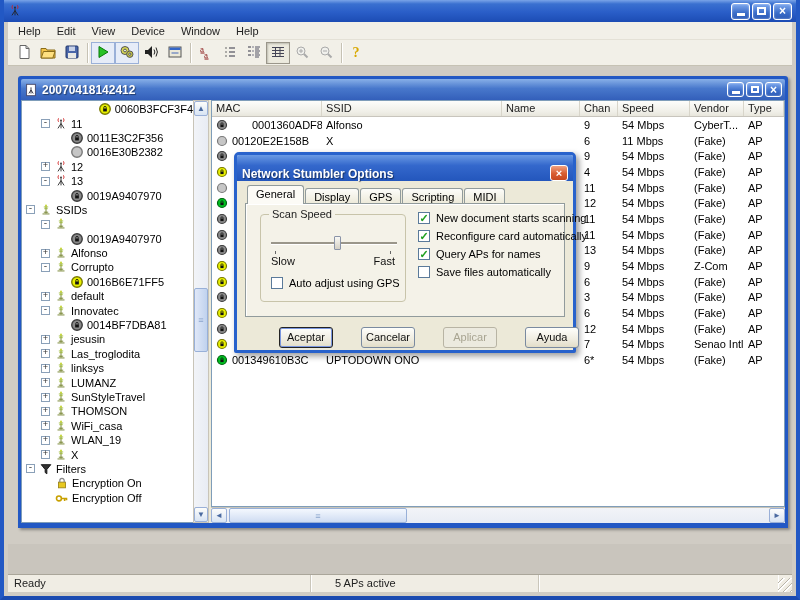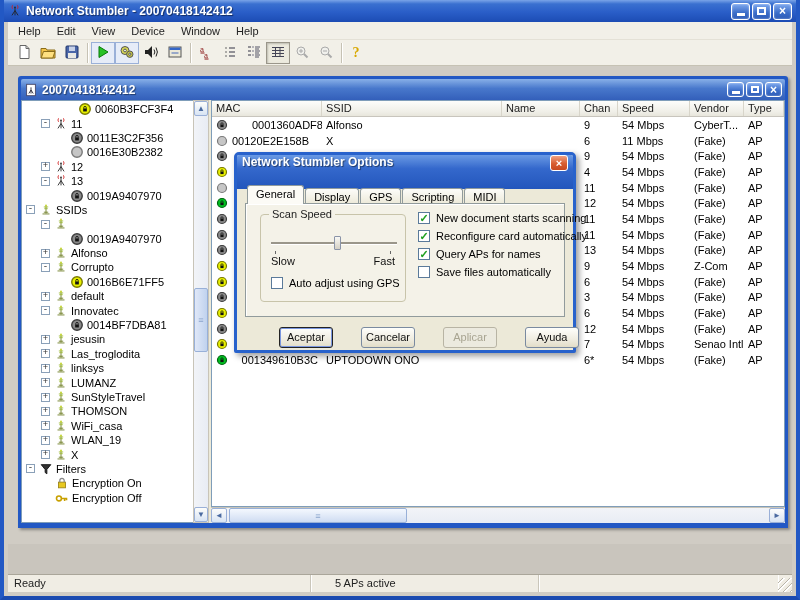--- a/index.html
+++ b/index.html
@@ -83,22 +83,22 @@
     border-bottom:1px solid #c8c5bd; }
   .th { padding:1px 4px; color:#222; border-right:1px solid #d8d5ca; overflow:hidden; white-space:nowrap; }
   .trow { display:flex; height:15.7px; align-items:center; white-space:nowrap; }
   .td { padding:0 4px; overflow:hidden; flex:none; }
   .td.mac { display:flex; align-items:center; gap:4px; }
   .td .ap-ic, .td .ap-ic svg { width:12px; height:12px; flex:none; }
 
   
   .dialog { position:absolute; left:230px; top:152px; width:342px; height:201px; z-index:50;
     background:#ece9d8; border:3px solid #2862cc; border-radius:5px 5px 2px 2px; box-shadow:3px 3px 6px rgba(0,0,0,.4); }
-  .dlg-titlebar { height:34px; background:linear-gradient(180deg,#6a9ae4 0%,#3468cc 40%,#2356bc 100%);
-    border-radius:2px 2px 0 0; display:flex; align-items:flex-start; padding:0 5px; }
+  .dlg-titlebar { height:26px; background:linear-gradient(180deg,#6a9ae4 0%,#3468cc 40%,#2356bc 100%);
+    border-radius:2px 2px 0 0; display:flex; align-items:flex-end; padding:0 5px; }
   .dlg-titlebar .ttl { color:#fff; font-weight:bold; font-size:12px; text-shadow:1px 1px 1px rgba(0,0,0,.5); }
   .dlg-close { margin-left:auto; width:18px; height:16px; border-radius:3px; border:1px solid #fff;
     background:linear-gradient(180deg,#f0a080,#d85c30 55%,#c84820); color:#fff; font-weight:bold; font-size:11px;
     display:flex; align-items:center; justify-content:center; }
   .tabs { position:absolute; left:10px; top:31px; display:flex; align-items:flex-end; height:18px; }
   .tab { padding:2px 8px 3px; border:1px solid #919b9c; border-bottom:none; border-radius:3px 3px 0 0;
     background:linear-gradient(180deg,#fcfcf9,#ece9d8); margin-right:1px; height:16px; }
   .tab.active { background:#fcfbf6; height:19px; position:relative; z-index:2; font-weight:normal; }
   .tabpage { position:absolute; left:8px; right:8px; top:48px; height:114px; background:#f4f2e8;
     border:1px solid #919b9c; box-shadow:inset 1px 1px 0 #fff; }
@@ -134,21 +134,20 @@
 <body>
 
 <div class="win-frame">
 
   <div class="titlebar">
     <span class="ticon" id="app-icon"><svg viewBox="0 0 16 16" xmlns="http://www.w3.org/2000/svg">
           <path d="M8 4.5V13M4.5 13L8 7.5l3.5 5.5" stroke="#222" fill="none"></path>
           <circle cx="8" cy="3.8" r="1" fill="#222"></circle>
           <path d="M5.2 5.5a3.5 3.5 0 0 1 0-4M10.8 5.5a3.5 3.5 0 0 0 0-4" fill="none" stroke="#d02020"></path>
         </svg></span>
-    <span class="ttl">Network Stumbler - 20070418142412</span>
     <div class="winbtns">
       <div class="wbtn">
           <div class="minbar"></div>
         </div>
       <div class="wbtn">
           <div class="maxbox"></div>
         </div>
       <div class="wbtn close">×</div>
     </div>
   </div>
@@ -273,21 +272,21 @@
           </div>
         <div class="wbtn" style="width:17px;height:15px">
             <div class="maxbox" style="width:8px;height:7px"></div>
           </div>
         <div class="wbtn close" style="width:17px;height:15px">×</div>
       </div>
     </div>
     <div class="child-body">
       <div class="tree-col">
         <div class="tree-panel" id="tree">
-            <div class="tree-row" style="padding-left: 56px;">
+            <div class="tree-row" style="padding-left: 38px; justify-content: flex-end;">
               <span class="ticon"><svg viewBox="0 0 16 16" xmlns="http://www.w3.org/2000/svg">
                   <circle cx="8" cy="8" r="6" fill="#e8f000" stroke="#7a7a00" stroke-width="1.6"></circle>
                   <path d="M6.6 7.6V6.4a1.4 1.4 0 0 1 2.8 0v1.2" fill="none" stroke="#111" stroke-width="1"></path>
                   <rect x="5.9" y="7.4" width="4.2" height="3.4" fill="#111"></rect>
                 </svg></span>
               <span class="lbl">0060B3FCF3F4</span>
             </div>
             <div class="tree-row" style="padding-left: 19px;">
               <span class="expander">-</span>
               <span class="ticon"><svg viewBox="0 0 16 16" xmlns="http://www.w3.org/2000/svg">
@@ -784,21 +783,21 @@
                   <span></span>
                 </div>
                 <div class="td" style="width: 180px;"></div>
                 <div class="td" style="width: 78px;"></div>
                 <div class="td" style="width: 38px;">7</div>
                 <div class="td" style="width: 72px;">54 Mbps</div>
                 <div class="td" style="width: 54px;">Senao Intl</div>
                 <div class="td" style="width: 40px;">AP</div>
               </div>
               <div class="trow">
-                <div class="td mac" style="width: 110px; justify-content: space-between;">
+                <div class="td mac" style="width: 110px;">
                   <span class="ap-ic"><svg viewBox="0 0 16 16" xmlns="http://www.w3.org/2000/svg">
                       <circle cx="8" cy="8" r="6" fill="#00c020" stroke="#006410" stroke-width="1.6"></circle>
                       <path d="M6.6 7.6V6.4a1.4 1.4 0 0 1 2.8 0v1.2" fill="none" stroke="#111" stroke-width="1"></path>
                       <rect x="5.9" y="7.4" width="4.2" height="3.4" fill="#111"></rect>
                     </svg></span>
                   <span>001349610B3C</span>
                 </div>
                 <div class="td" style="width: 180px;">UPTODOWN ONO</div>
                 <div class="td" style="width: 78px;"></div>
                 <div class="td" style="width: 38px;">6*</div>

